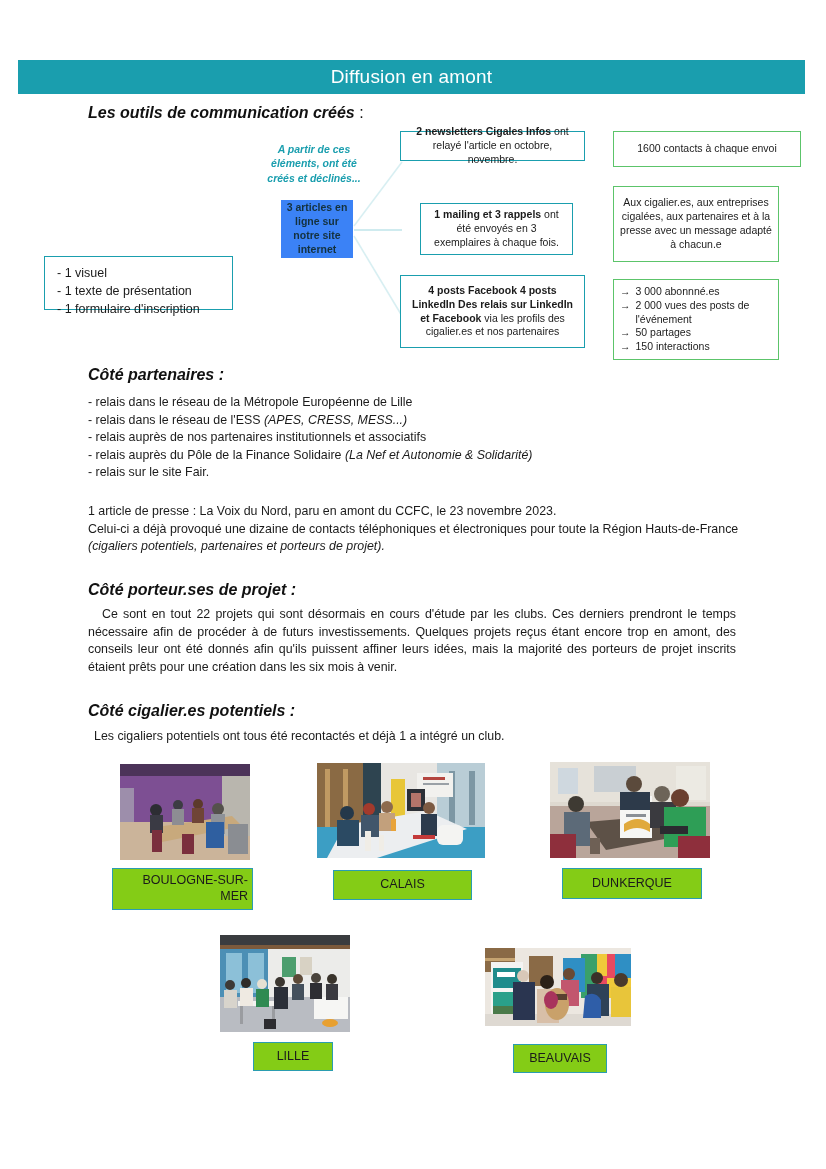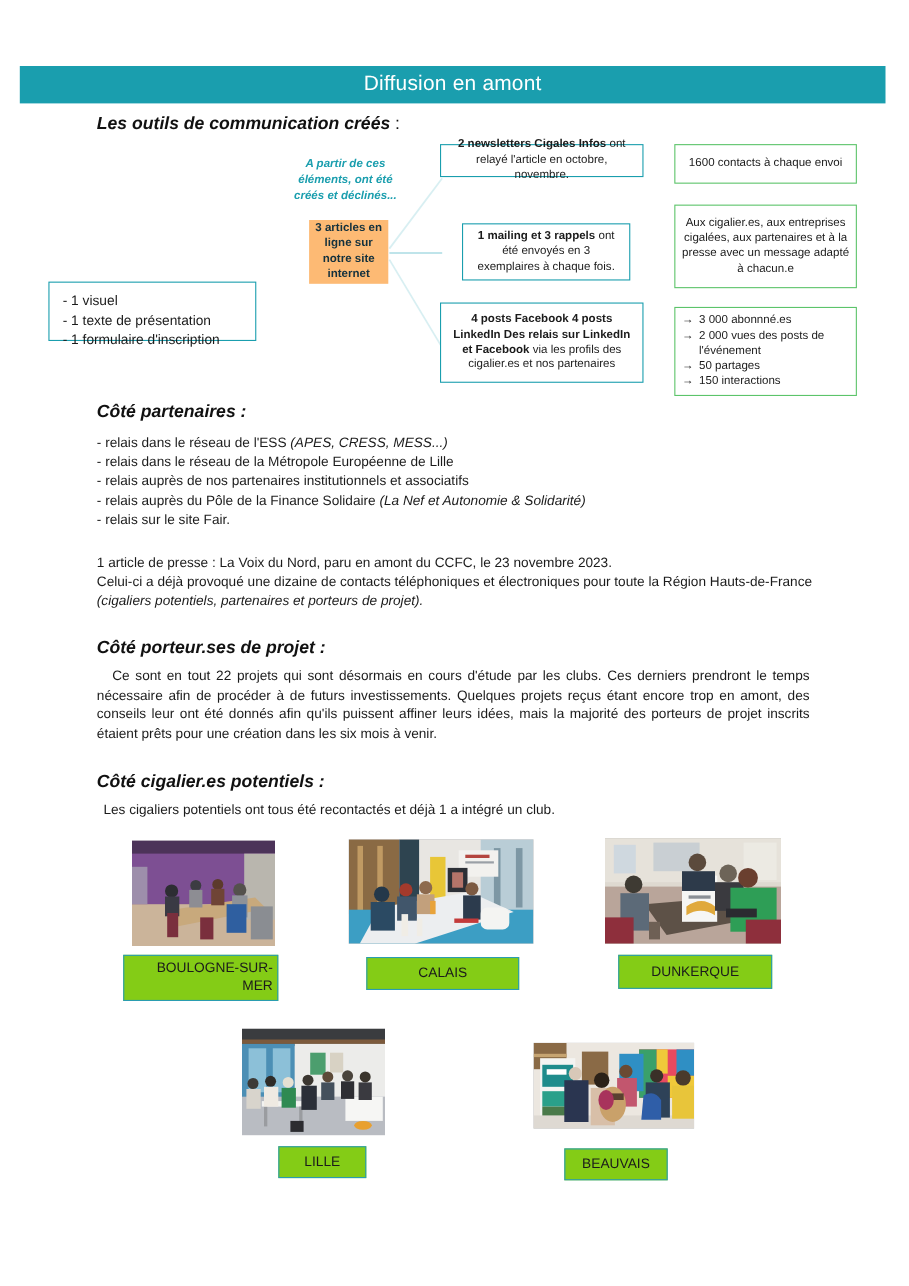--- a/index.html
+++ b/index.html
@@ -59,21 +59,21 @@
     font-size: 12.5px;
     line-height: 1.45;
     padding: 7px 12px;
   }
   .dbox .b { font-weight: bold; }
 
   #teal-chip {
     position: absolute;
     left: 281px; top: 200px;
     width: 72px; height: 58px;
-    background: #fdba74;
+    background: #3b82f6;
     color: #14313d;
     font-size: 10.5px;
     font-weight: bold;
     line-height: 1.32;
     display: flex; align-items: center; justify-content: center;
     text-align: center;
   }
 
   #apartir {
     position: absolute;
@@ -170,21 +170,21 @@
     <span class="b">1 mailing et 3 rappels</span><span> ont été envoyés en 3 exemplaires à chaque fois.</span>
   </div>
 </div>
 
 <div class="dbox" style="left:400px; top:275px; width:185px; height:73px;">
   <div>
     <span class="b">4 posts Facebook 4 posts LinkedIn Des relais sur LinkedIn et Facebook</span><span> via les profils des cigalier.es et nos partenaires</span>
   </div>
 </div>
 
-<div class="dbox green" style="left:613px; top:131px; width:166px; height:36px;text-align:center;">
+<div class="dbox green" style="left:613px; top:131px; width:188px; height:36px;text-align:center;">
   <span>1600 contacts à chaque envoi</span>
 </div>
 
 <div class="dbox green" style="left:613px; top:186px; width:166px; height:76px;">
   <span>Aux cigalier.es, aux entreprises cigalées, aux partenaires et à la presse avec un message adapté à chacun.e</span>
 </div>
 
 <div class="dbox green" style="left:613px; top:279px; width:166px; height:81px; align-items:center;">
   <ul class="arrow-list">
     <li>
@@ -203,22 +203,22 @@
         <span class="ar">→</span>
         <span>150 interactions</span>
       </li>
   </ul>
 </div>
 
 <div class="sec-head" style="left:88px; top:366px;">Côté partenaires :</div>
 
 <div class="para" style="left:88px; top:394px; width:680px;">
   <ul class="bullets">
+    <li><span>- relais dans le réseau de la Métropole Européenne de Lille</span></li>
     <li><span>- relais dans le réseau de l'ESS </span><span class="it">(APES, CRESS, MESS...)</span></li>
-    <li><span>- relais dans le réseau de la Métropole Européenne de Lille</span></li>
     <li><span>- relais auprès de nos partenaires institutionnels et associatifs</span></li>
     <li><span>- relais auprès du Pôle de la Finance Solidaire </span><span class="it">(La Nef et Autonomie &amp; Solidarité)</span></li>
     <li><span>- relais sur le site Fair.</span></li>
   </ul>
 </div>
 
 <div class="para" style="left:88px; top:503px; width:660px;">
   <div>1 article de presse : La Voix du Nord, paru en amont du CCFC, le 23 novembre 2023.</div>
   <div><span>Celui-ci a déjà provoqué une dizaine de contacts téléphoniques et électroniques pour toute la Région Hauts-de-France </span><span class="it">(cigaliers potentiels, partenaires et porteurs de projet).</span></div>
 </div>

